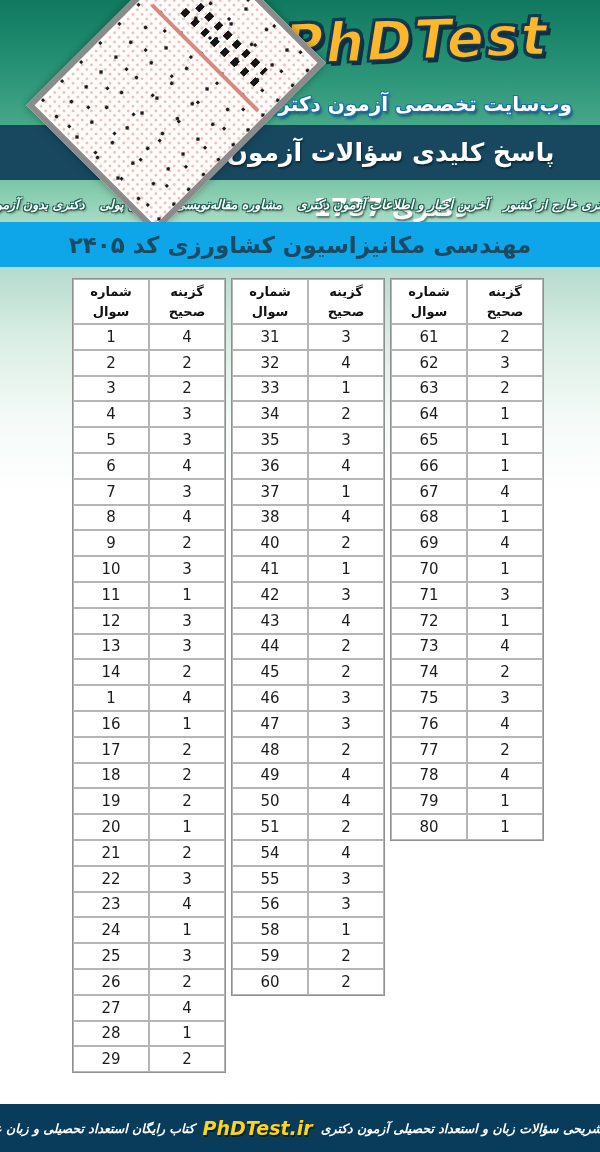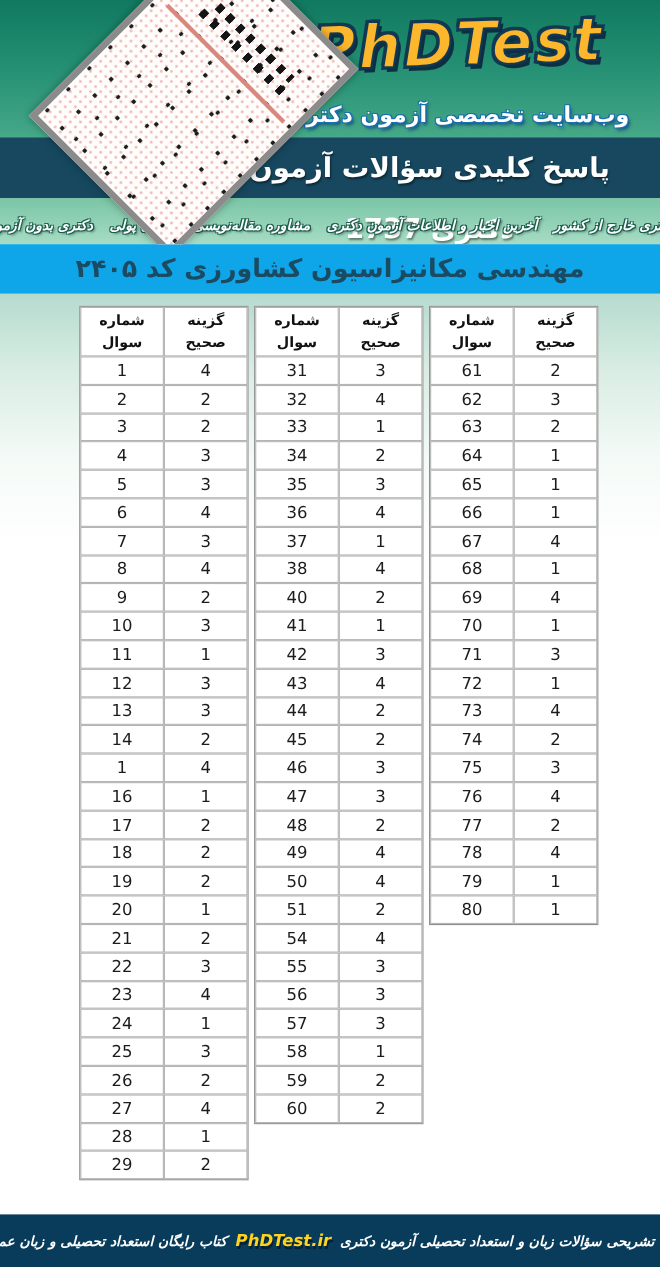--- a/index.html
+++ b/index.html
@@ -86,21 +86,21 @@
     width:74px;height:23.8px;border:1px solid #b5b5b5;padding:0;
     font-size:15px;color:#1c1c1c;text-align:center;
   }
   
   .footer{
     position:absolute;bottom:0;left:0;right:0;height:48px;background:#093c5b;
     display:flex;direction:rtl;align-items:center;justify-content:center;gap:8px;white-space:nowrap;
   }
   .footer-text{color:#ffffff;font-size:12.5px;font-weight:bold;font-style:italic;}
   .footer-link{
-    direction:ltr;color:#ffd21c;font-size:15px;font-weight:bold;font-style:italic;
+    direction:ltr;color:#ffd21c;font-size:19px;font-weight:bold;font-style:italic;
     text-shadow:1px 2px 0 #052235;
   }
 </style>
 </head>
 <body>
 
 <div class="header">
   <div class="navy-band">
     <div class="band-title">پاسخ کلیدی سؤالات آزمون دکتری 1737</div>
   </div>
@@ -346,24 +346,20 @@
           </tr>
           <tr>
             <td>55</td>
             <td>3</td>
           </tr>
           <tr>
             <td>56</td>
             <td>3</td>
           </tr>
           <tr>
-            <td>57</td>
-            <td>3</td>
-          </tr>
-          <tr>
             <td>58</td>
             <td>1</td>
           </tr>
           <tr>
             <td>59</td>
             <td>2</td>
           </tr>
           <tr>
             <td>60</td>
             <td>2</td>

